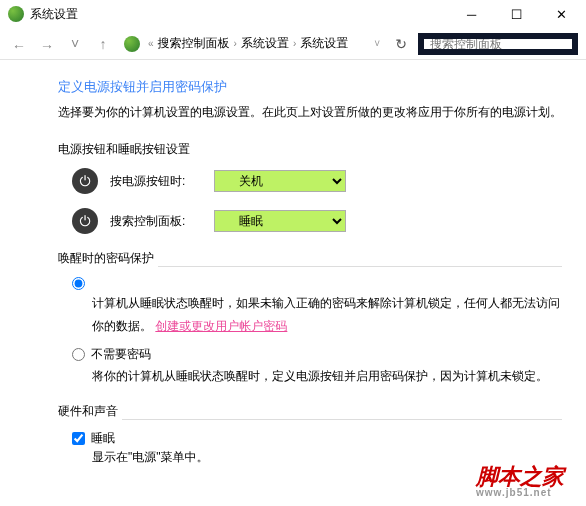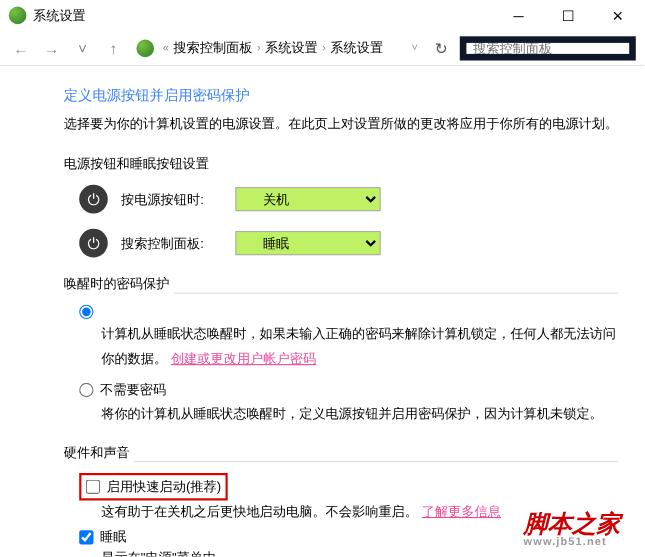--- a/index.html
+++ b/index.html
@@ -110,30 +110,20 @@
       </label>
       <div class="radio-body">将你的计算机从睡眠状态唤醒时，定义电源按钮并启用密码保护，因为计算机未锁定。</div>
     </div>
   </div>
 
   <div class="sect-label wline" style="margin-top:16px">
       <span>硬件和声音</span>
     </div>
 
   <div class="check-item">
-    <span class="redbox">
-      <input type="checkbox" style="">
-      <span>启用快速启动(推荐)</span>
-    </span>
-    <div class="check-body">
-      <span>这有助于在关机之后更快地启动电脑。不会影响重启。</span>
-      <a class="link">了解更多信息</a>
-    </div>
-  </div>
-  <div class="check-item">
     <label class="check-head">
       <input type="checkbox" checked="" style="">
       <span>睡眠</span>
     </label>
     <div class="check-body">显示在"电源"菜单中。</div>
   </div>
 
 </div>
 
 <div class="wm">

